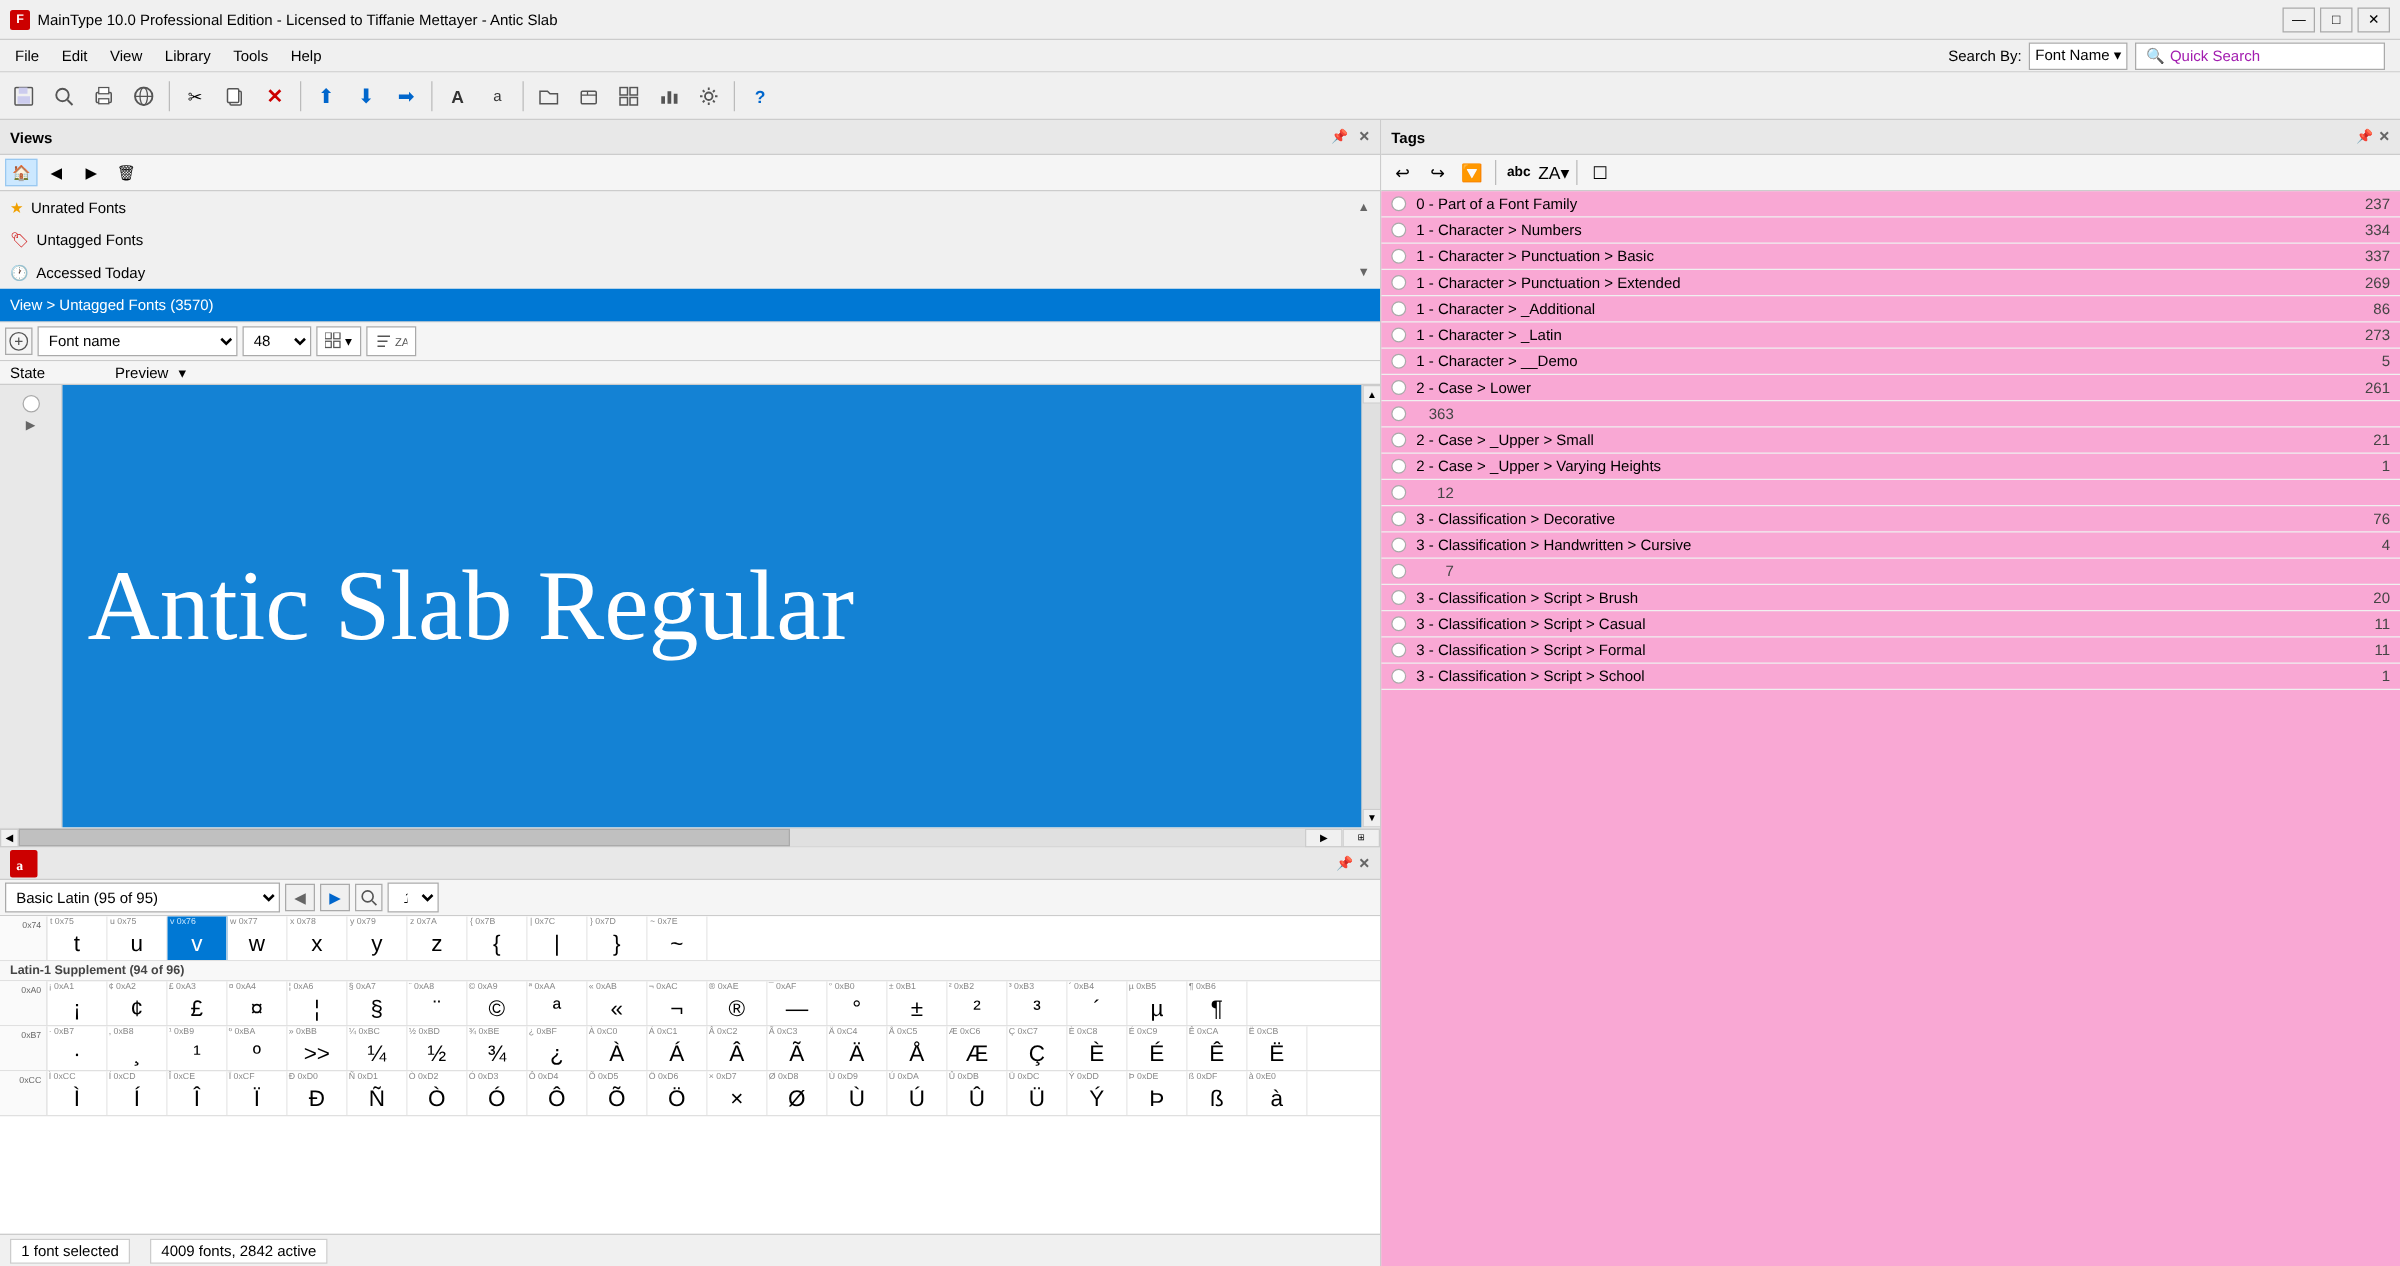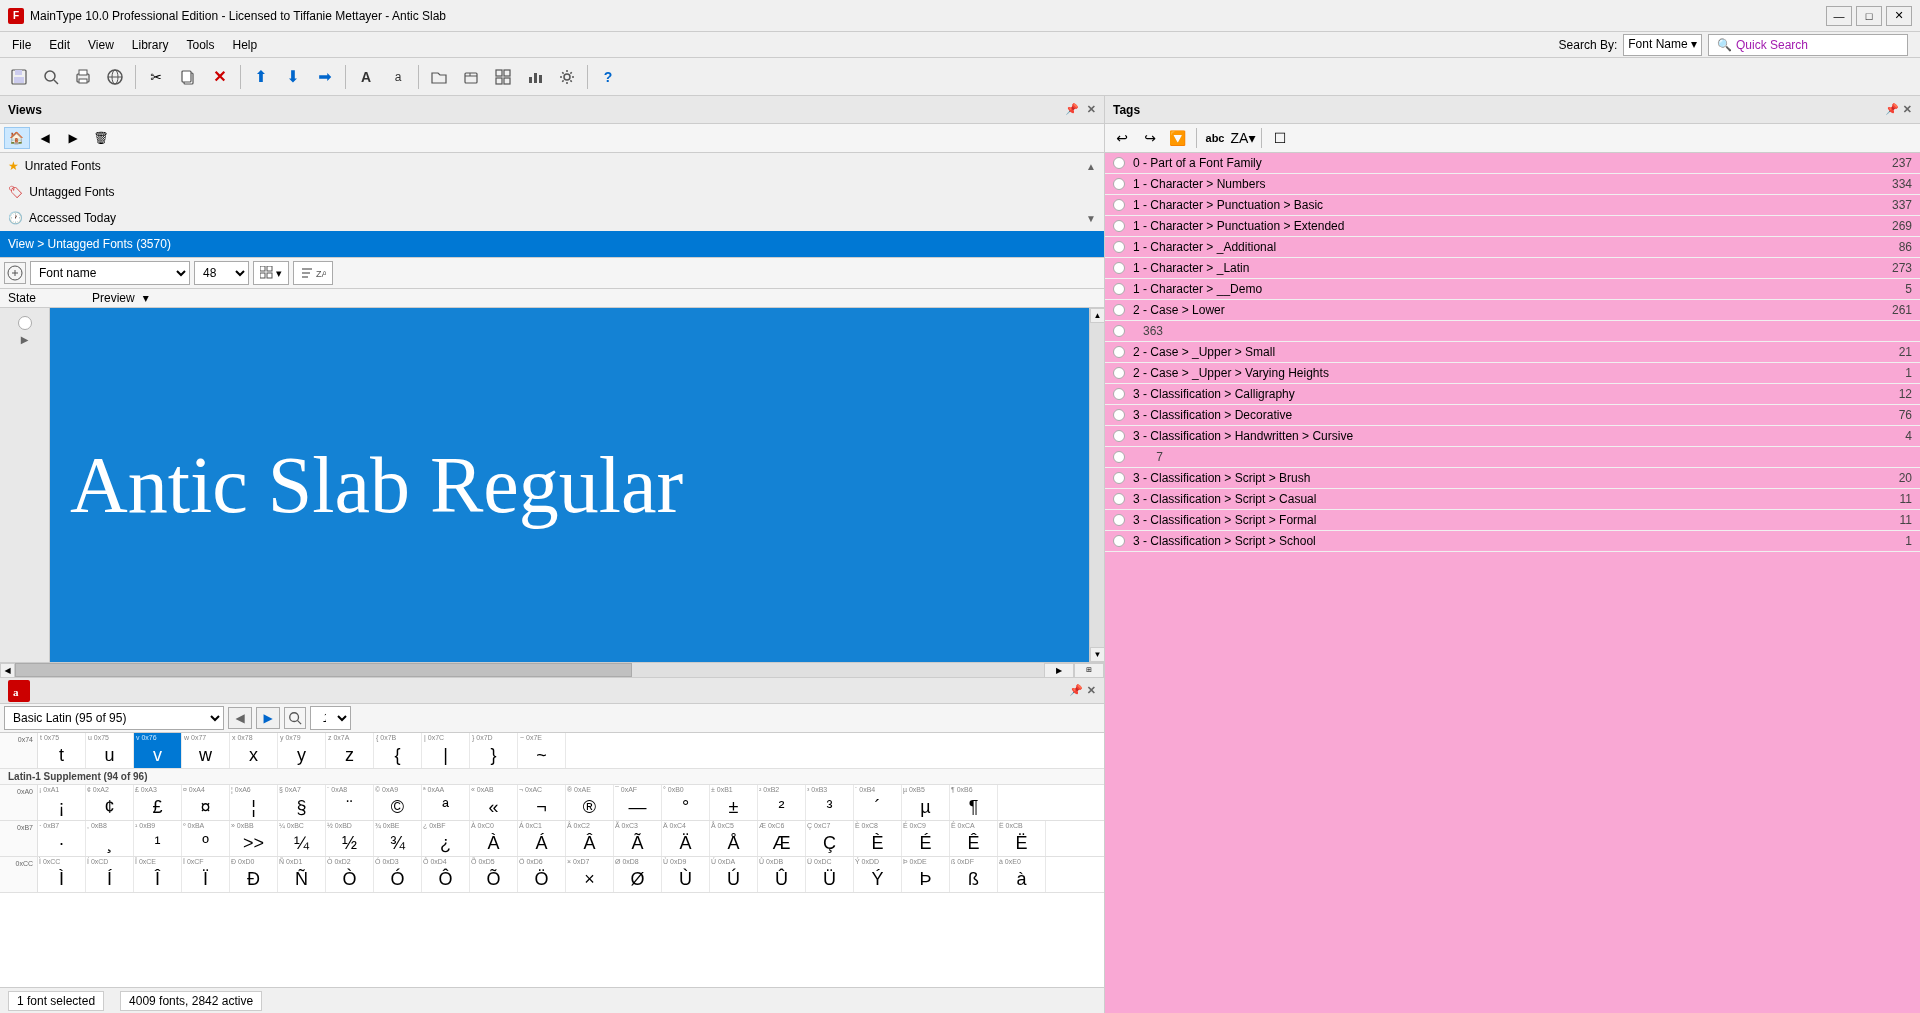--- a/index.html
+++ b/index.html
@@ -783,21 +783,20 @@
         <span class="tag-label">2 - Case &gt; _Upper &gt; Small</span>
         <span class="tag-count">21</span>
       </div>
       <div class="tag-item">
         <div class="tag-radio"></div>
         <span class="tag-label">2 - Case &gt; _Upper &gt; Varying Heights</span>
         <span class="tag-count">1</span>
       </div>
       <div class="tag-item">
         <div class="tag-radio"></div>
-        <span class="tag-label">3 - Classification &gt; Calligraphy</span>
         <span class="tag-count">12</span>
       </div>
       <div class="tag-item">
         <div class="tag-radio"></div>
         <span class="tag-label">3 - Classification &gt; Decorative</span>
         <span class="tag-count">76</span>
       </div>
       <div class="tag-item">
         <div class="tag-radio"></div>
         <span class="tag-label">3 - Classification &gt; Handwritten &gt; Cursive</span>

